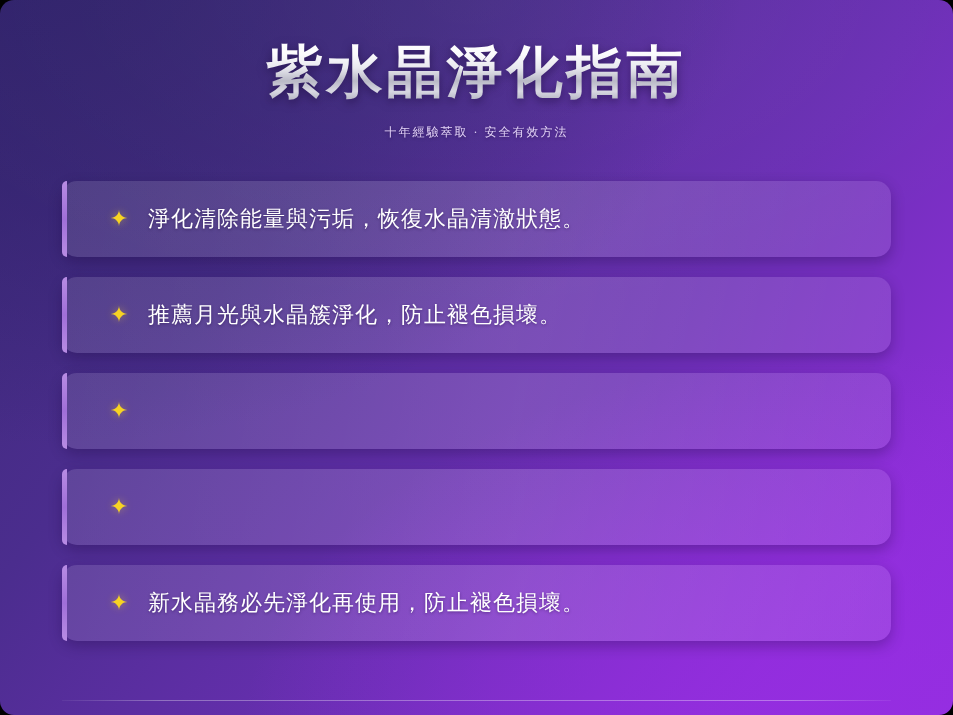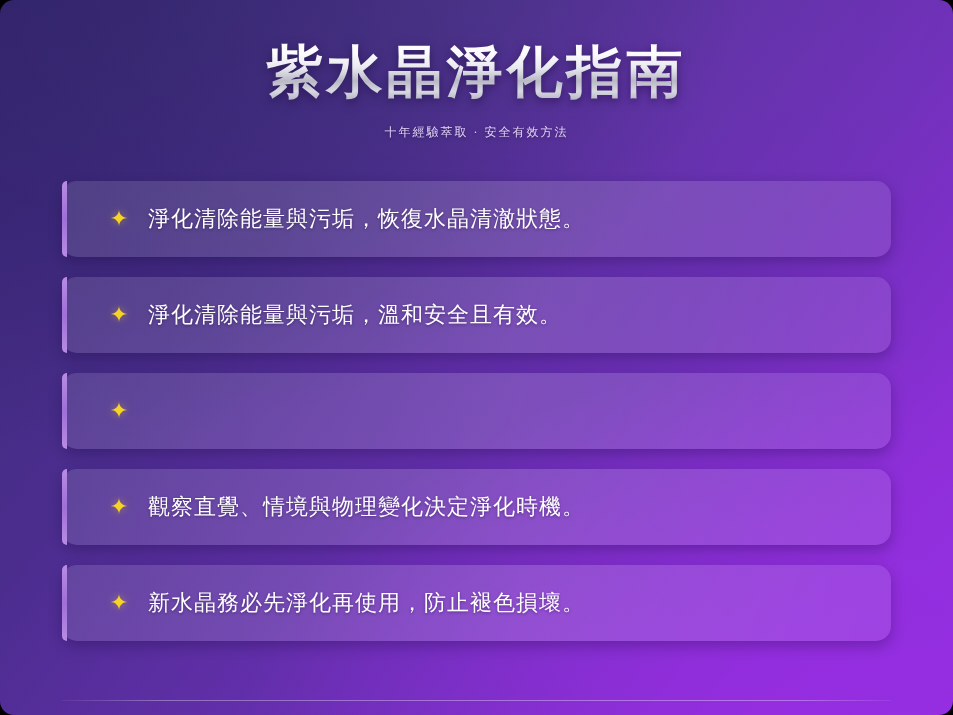--- a/index.html
+++ b/index.html
@@ -161,32 +161,31 @@
 
     <li class="point">
       <span class="accent"></span>
       <span class="star">✦</span>
       <span class="text">淨化清除能量與污垢，恢復水晶清澈狀態。</span>
     </li>
 
     <li class="point">
       <span class="accent"></span>
       <span class="star">✦</span>
-      <span class="text">淨化清除能量與污垢，溫和安全且有效。</span>
+      <span class="text">推薦月光與水晶簇淨化，防止褪色損壞。</span>
     </li>
 
     <li class="point">
       <span class="accent"></span>
       <span class="star">✦</span>
     </li>
 
     <li class="point">
       <span class="accent"></span>
       <span class="star">✦</span>
-      <span class="text">觀察直覺、情境與物理變化決定淨化時機。</span>
     </li>
 
     <li class="point">
       <span class="accent"></span>
       <span class="star">✦</span>
       <span class="text">新水晶務必先淨化再使用，防止褪色損壞。</span>
     </li>
 
   </ul>
 

